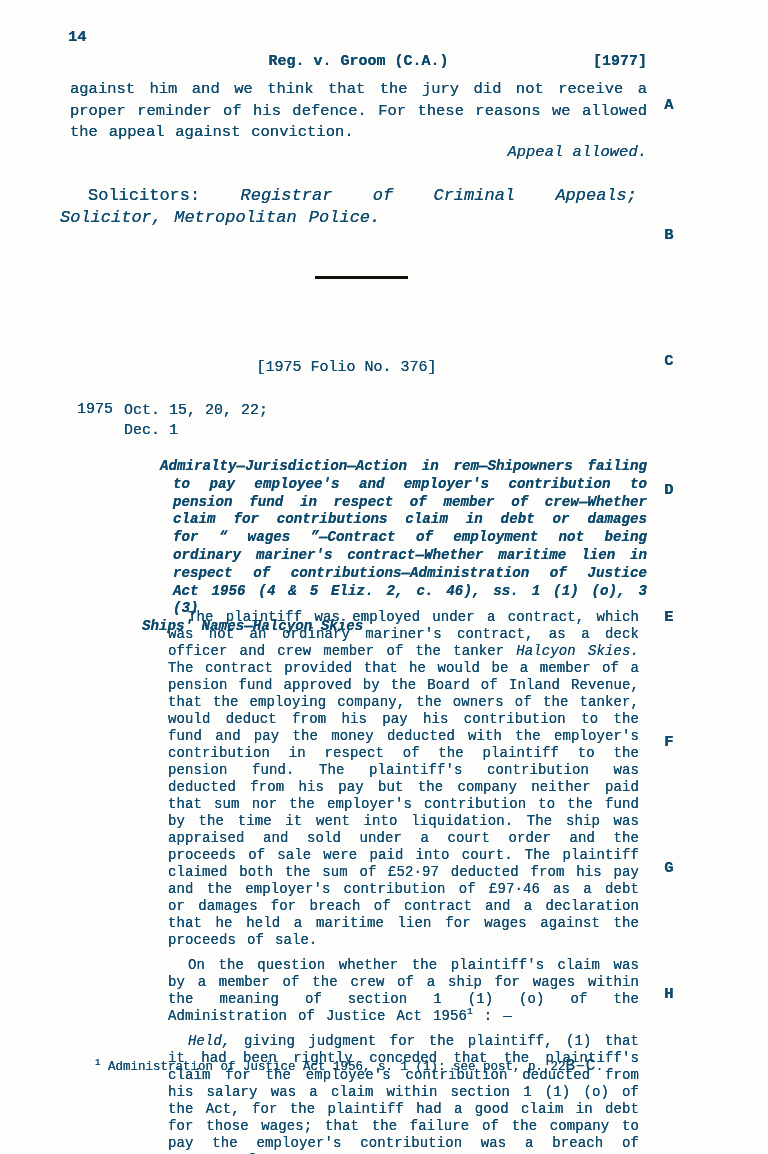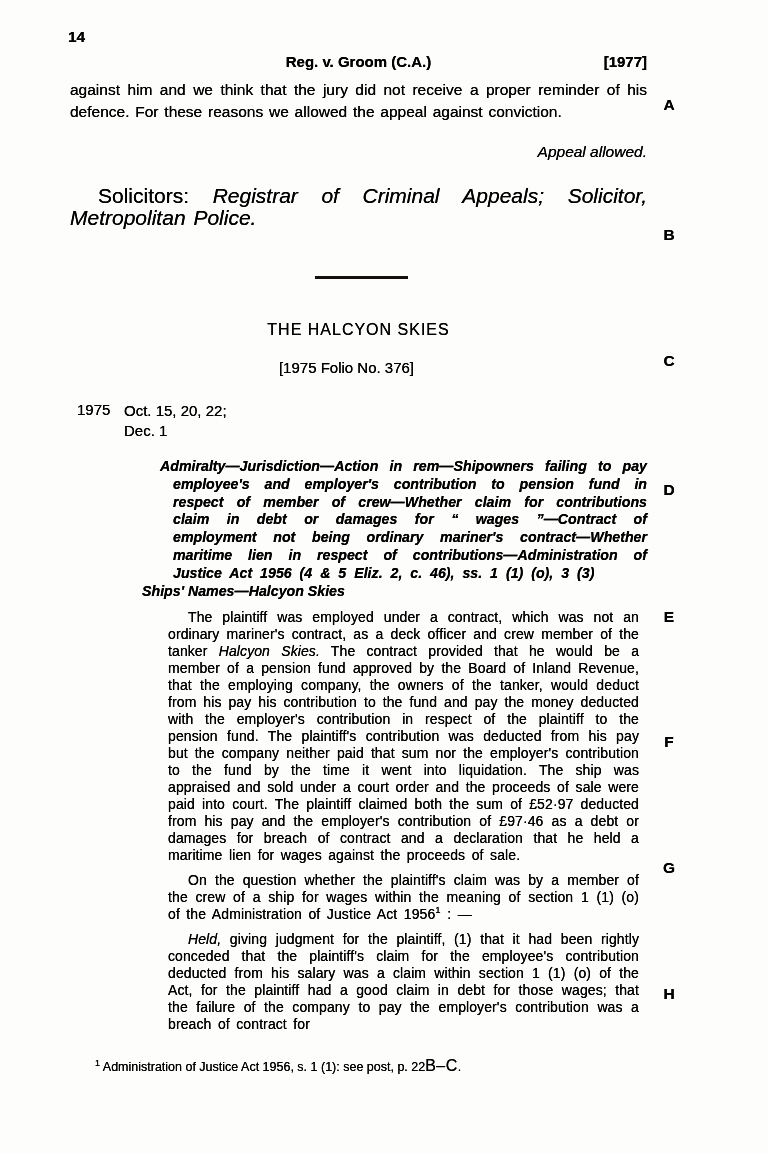--- a/index.html
+++ b/index.html
@@ -2,39 +2,39 @@
 <html><head>
 <meta charset="utf-8">
 <style>
   html, body { margin: 0; padding: 0; background: #e8e8e8; }
   .page {
     position: relative;
     width: 768px;
     height: 1154px;
     margin: 0 auto;
     background: #fdfdfb;
-    font-family: Liberation Sans, sans-serif;
-    color: #000000;
+    font-family: Liberation Mono, monospace;
+    color: #0c4a6e;
     text-shadow: 0 0 0.45px currentColor; 
     overflow: hidden;
   }
   .abs { position: absolute; }
 
   
   .page-number { left: 68px; top: 28px; font-size: 15.5px; font-weight: bold; }
   .running-head { left: 70px; top: 53px; width: 577px; text-align: center;
                   font-size: 15px; font-weight: bold; }
   .running-year { position: absolute; right: 0; top: 0; font-weight: bold; text-align: center; }
 
   
   .groom-body { left: 70px; top: 79px; width: 577px; font-size: 15.5px;
                 line-height: 21.5px; text-align: justify; word-spacing: 1.5px; }
   .appeal-allowed { left: 70px; top: 143px; width: 577px; text-align: right;
                     font-style: italic; font-size: 15.5px; }
-  .solicitors { left: 70px; top: 185px; width: 577px; font-size: 21px;
+  .solicitors { left: 60px; top: 185px; width: 577px; font-size: 17px;
                 line-height: 21.5px; text-align: justify; text-indent: 28px;
                 word-spacing: 2px; }
   .solicitors .ital { font-style: italic; }
 
   .divider { left: 315px; top: 276px; width: 93px; height: 2.5px; background: #13100d; }
 
   
   .case-title { left: 70px; top: 321px; width: 577px; text-align: center;
                 font-size: 16px; letter-spacing: 1px; }
   .folio { left: 58px; top: 359px; width: 577px; text-align: center; font-size: 15px; }
@@ -80,21 +80,20 @@
     <span>Reg. v. Groom (C.A.)</span>
     <span class="running-year">[1977]</span>
   </div>
 
   <div class="abs appeal-allowed">Appeal allowed.</div>
   <div class="abs groom-body">against him and we think that the jury did not receive a proper reminder of his defence.  For these reasons we allowed the appeal against conviction.</div>
   <div class="abs solicitors"><span>Solicitors: </span><span class="ital">Registrar of Criminal Appeals; Solicitor, Metropolitan Police.</span></div>
 
   <div class="abs divider"></div>
 
-  <div class="abs case-title">THE HALCYON SKIES</div>
   <div class="abs folio">[1975 Folio No. 376]</div>
 
   <div class="abs hearing-year">1975</div>
   <div class="abs hearing-dates">
     <div>Oct. 15, 20, 22;</div>
     <div>Dec. 1</div>
   </div>
 
   <div class="abs catchword-block">
     <div class="catchwords">Admiralty—Jurisdiction—Action in rem—Shipowners failing to pay employee's and employer's contribution to pension fund in respect of member of crew—Whether claim for contributions claim in debt or damages for “ wages ”—Contract of employment not being ordinary mariner's contract—Whether maritime lien in respect of contributions—Administration of Justice Act 1956 (4 &amp; 5 Eliz. 2, c. 46), ss. 1 (1) (o), 3 (3)</div>

